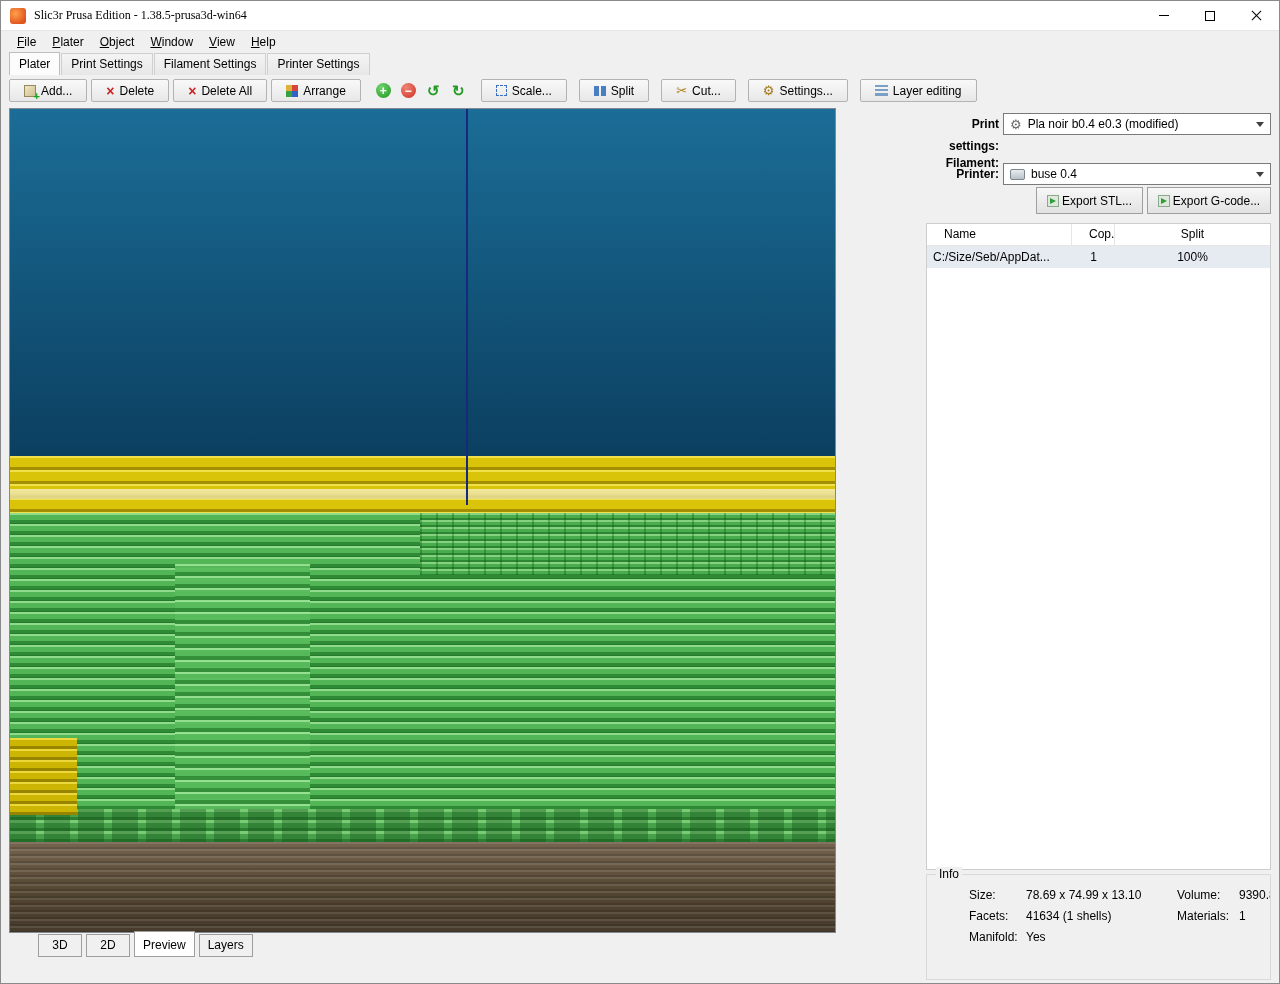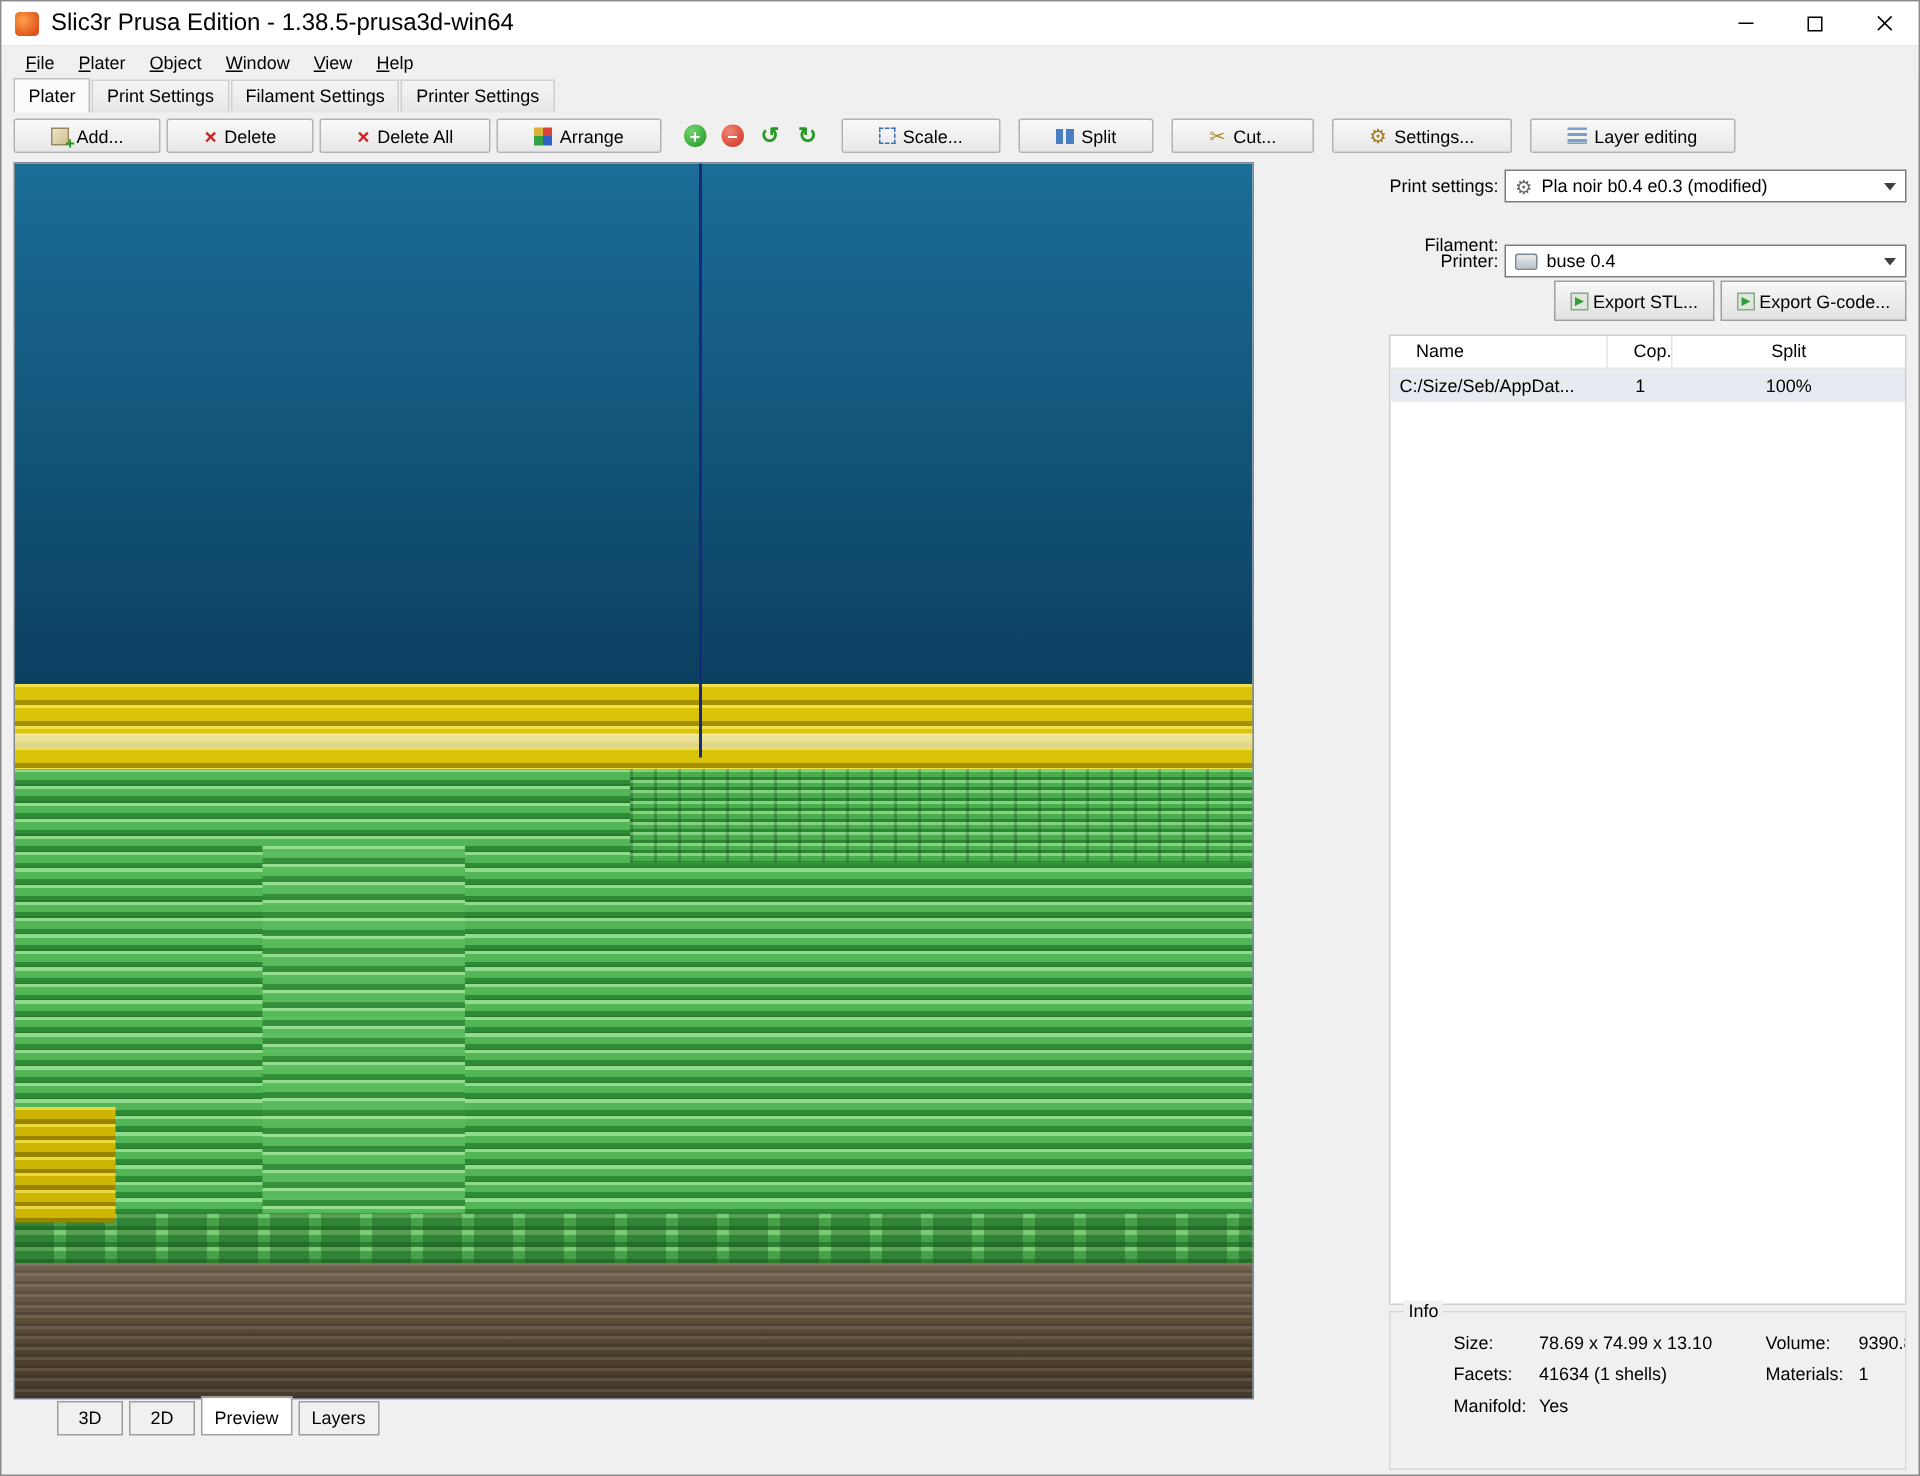--- a/index.html
+++ b/index.html
@@ -8,21 +8,21 @@
   button { font-family:inherit; font-size:inherit; background:none; border:none; cursor:default; }
 
   .window { position:relative; width:1280px; height:984px; background:#f0f0f0;
             font-size:12px; color:#000; overflow:hidden; border:1px solid #8a8a8a; }
 
   
   .titlebar { position:absolute; top:0; left:0; right:0; height:30px; background:#fff;
               display:flex; align-items:center; border-bottom:1px solid #e6e6e6; }
   .app-icon { width:16px; height:16px; margin:0 8px 0 9px; border-radius:3px; flex:none;
               background:radial-gradient(circle at 35% 35%, #ffa14a, #e0531d 75%); }
-  .title-text { font-size:16px; }
+  .title-text { font-size:12px;font-family:Liberation Serif, serif; }
   .win-controls { margin-left:auto; display:flex; height:100%; }
   .win-btn { width:46px; height:100%; display:flex; align-items:center; justify-content:center; }
   .glyph-min { width:10px; height:1px; background:#000; display:block; }
   .glyph-max { width:10px; height:10px; border:1px solid #000; display:block; }
   .glyph-close { width:11px; height:11px; position:relative; display:block; }
   .glyph-close::before, .glyph-close::after { content:""; position:absolute; left:-1px; top:5px;
     width:13px; height:1px; background:#000; }
   .glyph-close::before { transform:rotate(45deg); }
   .glyph-close::after  { transform:rotate(-45deg); }
 
@@ -36,21 +36,21 @@
   .tabrow { position:absolute; top:52px; left:0; right:0; height:22px; display:flex;
             align-items:flex-end; padding-left:8px; }
   .tab { padding:3px 9px 4px; border:1px solid #cfcfcf; border-bottom:none; margin-right:1px;
          background:linear-gradient(#f4f4f4,#e7e7e7); }
   .tab.active { background:#fcfcfc; border-color:#bdbdbd; position:relative; z-index:2;
                 padding-top:4px; }
 
   
   .toolbar { position:absolute; top:75px; left:0; right:0; height:29px; display:flex;
              align-items:center; padding-left:8px; gap:4px; }
-  .tb-btn { height:23px; display:inline-flex; align-items:center; gap:5px; padding:0 24px;
+  .tb-btn { height:23px; display:inline-flex; align-items:center; gap:5px; padding:0 14px;
             background:linear-gradient(#f9f9f9,#e7e7e7); border:1px solid #b3b3b3; border-radius:2px; }
   .tb-icon-btn { width:21px; height:22px; display:inline-flex; align-items:center; justify-content:center; }
   .grp-gap { margin-left:8px; }
 
   .icon-cube { width:12px; height:12px; flex:none; position:relative;
                background:linear-gradient(135deg,#efe7c6,#cdbf8e); border:1px solid #96875c; }
   .icon-cube::after { content:"+"; position:absolute; right:-5px; bottom:-6px; color:#1e9e1e;
                       font-size:11px; font-weight:bold; }
   .x-icon { color:#cc2222; font-weight:bold; font-size:14px; line-height:1; }
   .icon-arrange { width:12px; height:12px; flex:none;
@@ -108,21 +108,21 @@
   .sval { position:absolute; top:764px; }
   .sval-min { left:9px; }
   .sval-max { left:48px; }
   .chk { position:absolute; display:flex; align-items:center; gap:4px; }
   .chk1 { left:7px; top:786px; }
   .chk2 { left:7px; top:806px; }
   .chk-box { width:12px; height:12px; background:#fff; border:1px solid #333; flex:none; }
 
   
   .right-panel { position:absolute; left:920px; top:107px; width:360px; height:877px; }
-  .rp-label { position:absolute; left:0; width:78px; text-align:right; height:22px; line-height:22px; }
+  .rp-label { position:absolute; left:0; width:78px; text-align:right; height:22px; line-height:22px;font-weight:bold; }
   .r1 { top:5px; } .r2 { top:44px; } .r3 { top:55px; }
   .combo { position:absolute; left:82px; width:268px; height:22px; background:#fff;
            border:1px solid #7a7a7a; display:flex; align-items:center; gap:6px; padding:0 20px 0 6px; }
   .combo-text { white-space:nowrap; overflow:hidden; text-overflow:ellipsis; }
   .combo-arrow { position:absolute; right:6px; top:8px; width:0; height:0;
     border-left:4px solid transparent; border-right:4px solid transparent; border-top:5px solid #404040; }
   .gear-sm { color:#6b6b6b; font-size:13px; line-height:1; flex:none; }
   .swatch-black { width:18px; height:11px; background:#0a0a0a; border:1px solid #444; flex:none; }
   .icon-printer { width:15px; height:11px; flex:none; border-radius:2px;
     background:linear-gradient(#e8ecef,#b9c1c9); border:1px solid #7e868e; }

